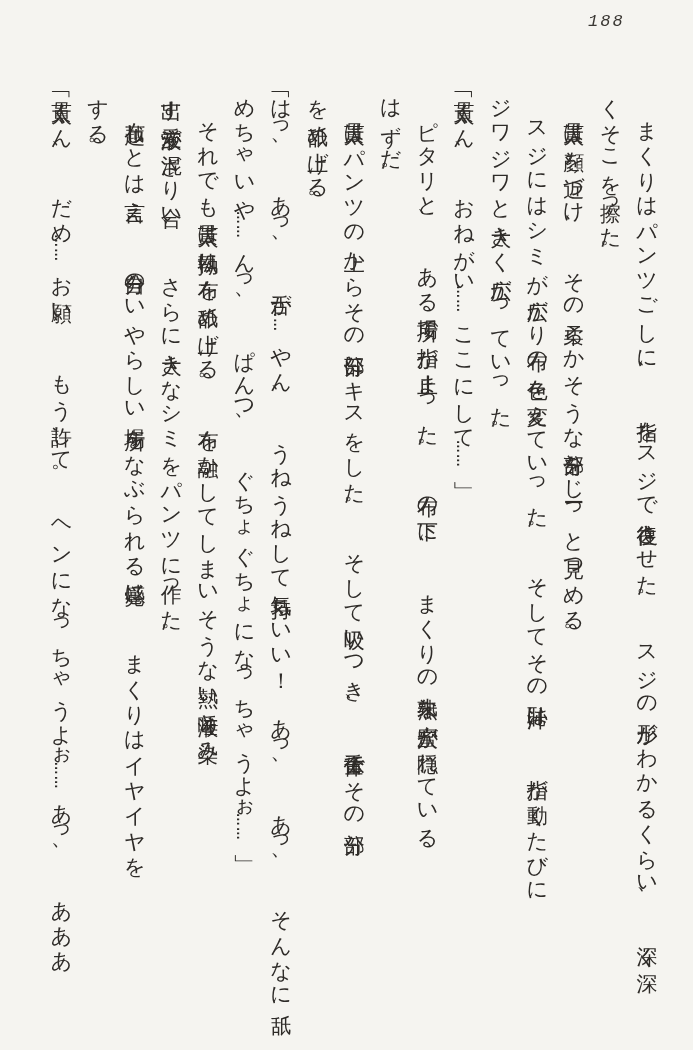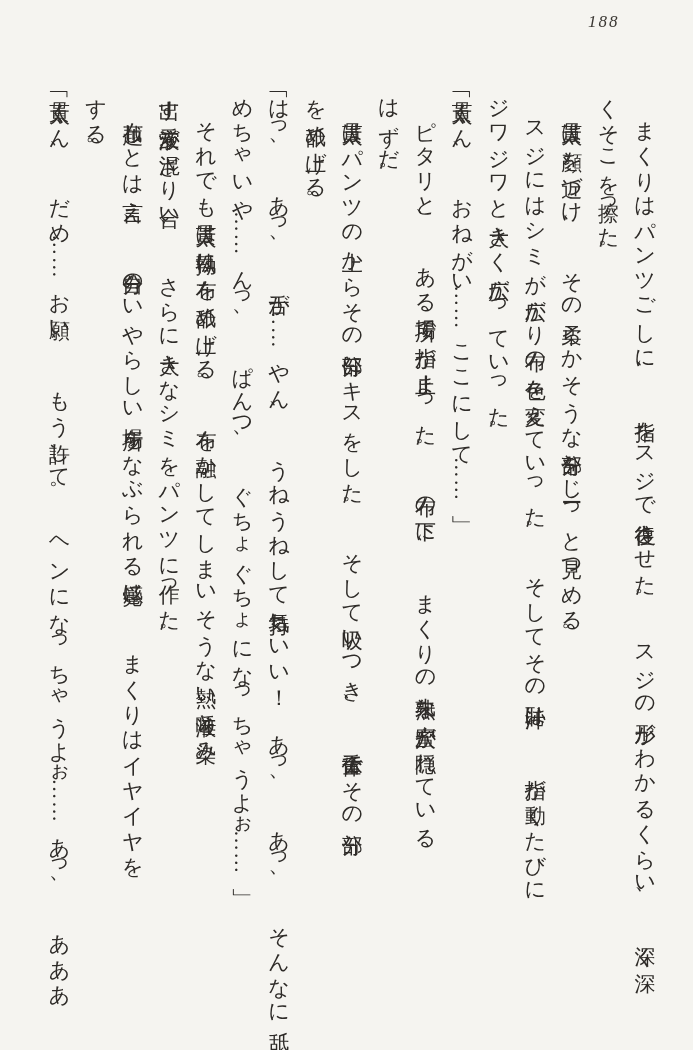--- a/index.html
+++ b/index.html
@@ -9,21 +9,21 @@
   body {
     width: 693px;
     height: 1050px;
     overflow: hidden;
     background: #f5f4f0;
   }
   .page {
     position: relative;
     width: 693px;
     height: 1050px;
-    font-family: Liberation Serif, serif;
+    font-family: Liberation Mono, monospace;
     color: #2e2b28;
   }
   .page-number {
     position: absolute;
     top: 12px;
     left: 588px;
     font-size: 17px;
     font-style: italic;
     letter-spacing: 2px;
     color: #3a3733;

